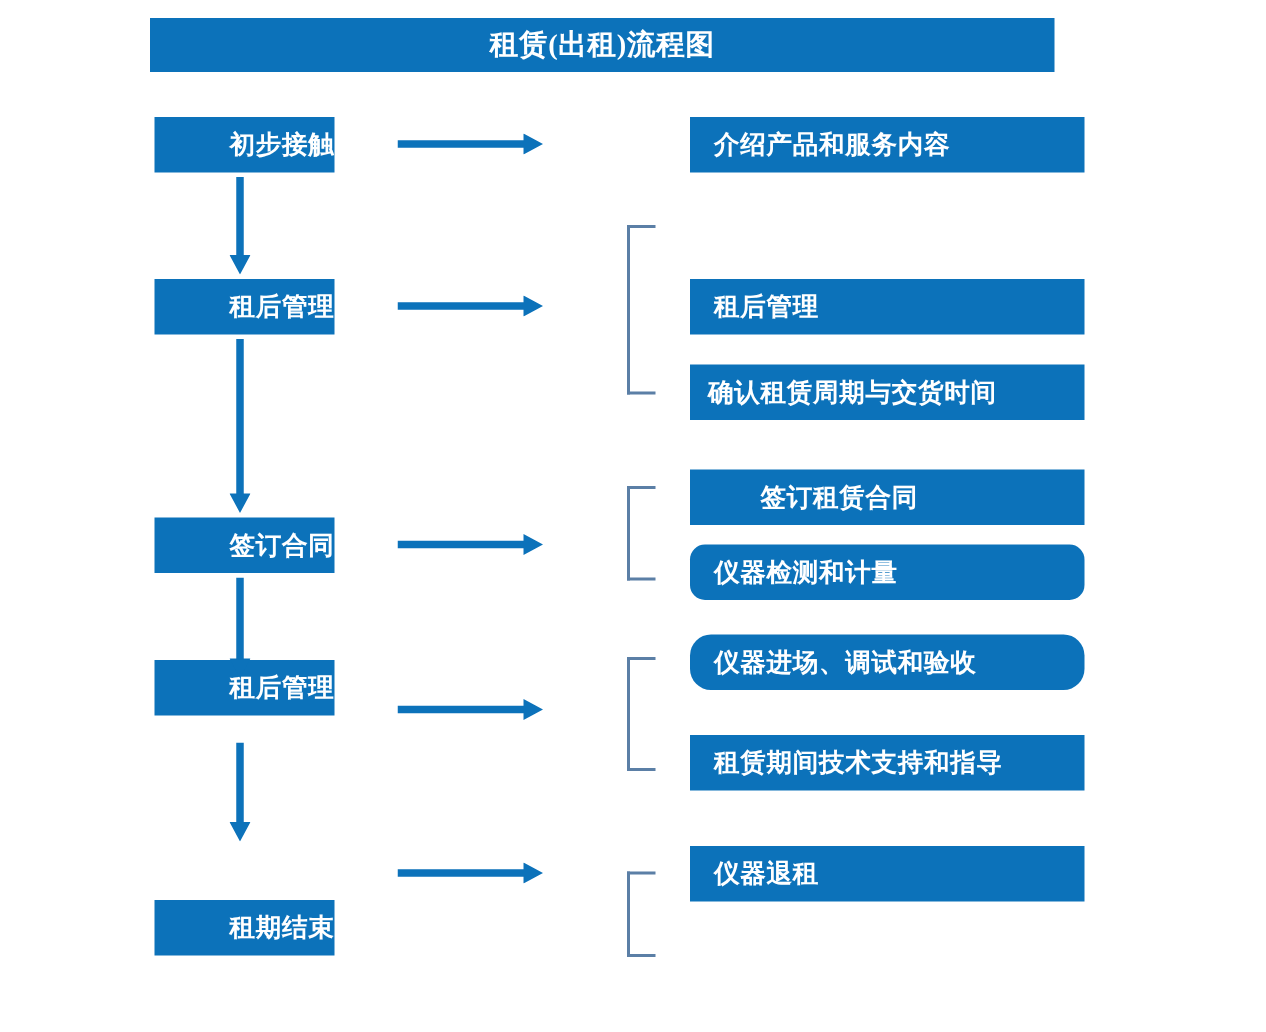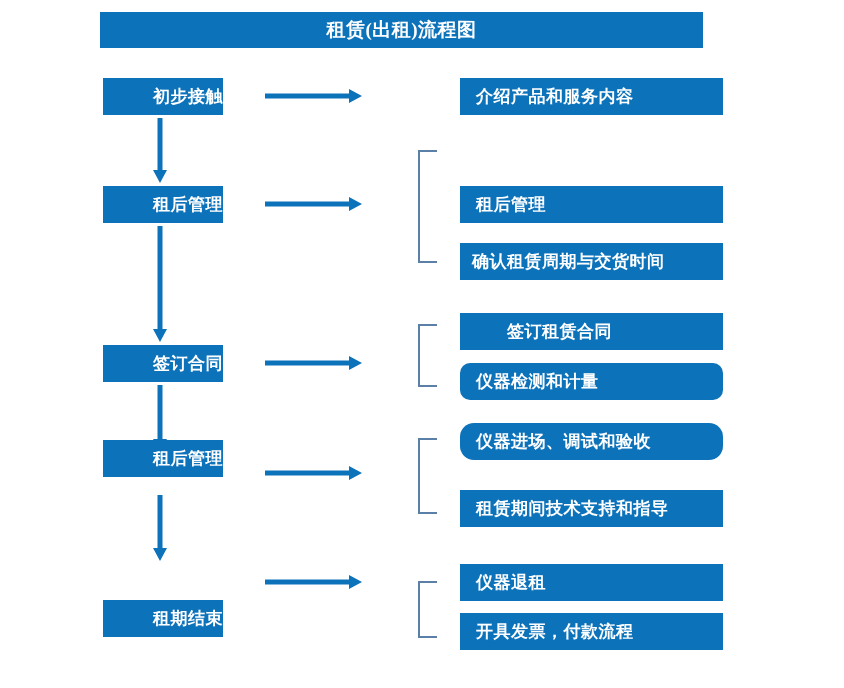--- a/index.html
+++ b/index.html
@@ -212,17 +212,14 @@
   </div>
 
   <div class="pbox detail-box" style="top:490px;">
     <span class="pbox-label">租赁期间技术支持和指导</span>
   </div>
 
   <div class="pbox detail-box" style="top:564px;">
     <span class="pbox-label">仪器退租</span>
   </div>
 
-  <div class="pbox detail-box" style="top:613px;">
-    <span class="pbox-label">开具发票，付款流程</span>
-  </div>
 
 </div>
 
 </body></html>

